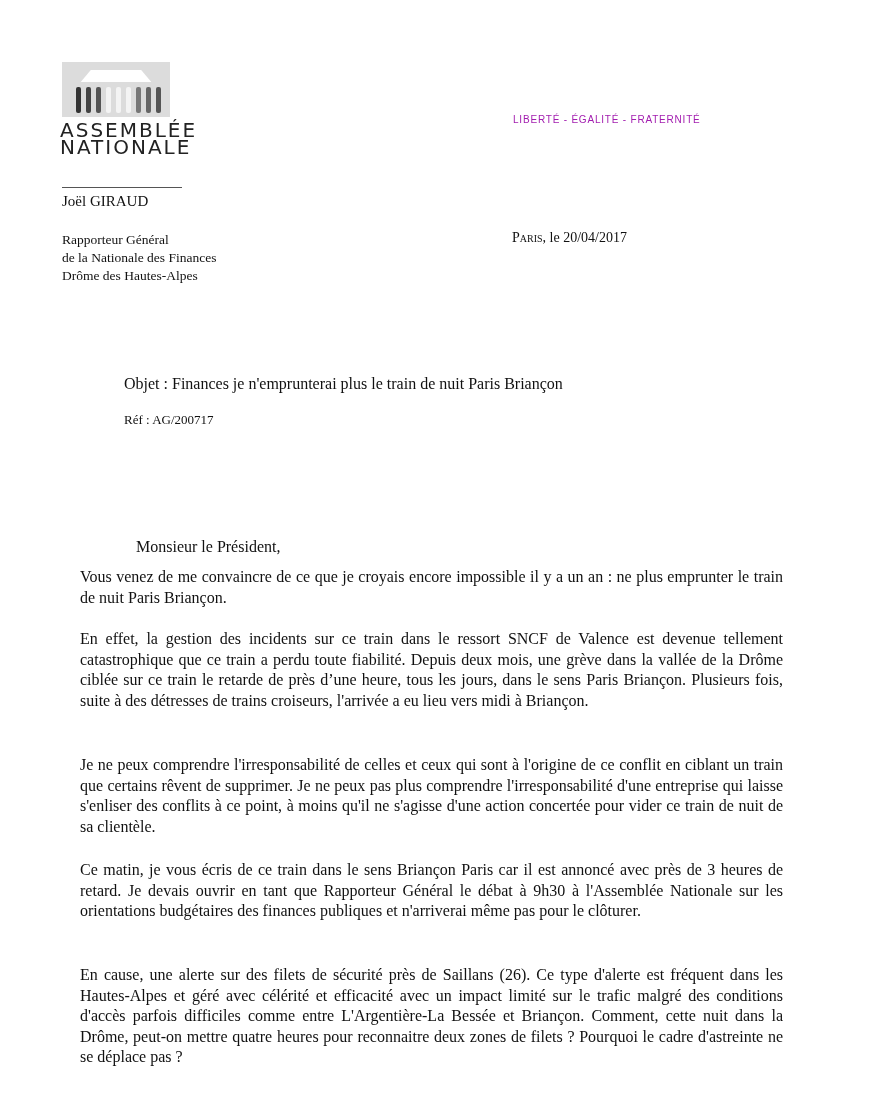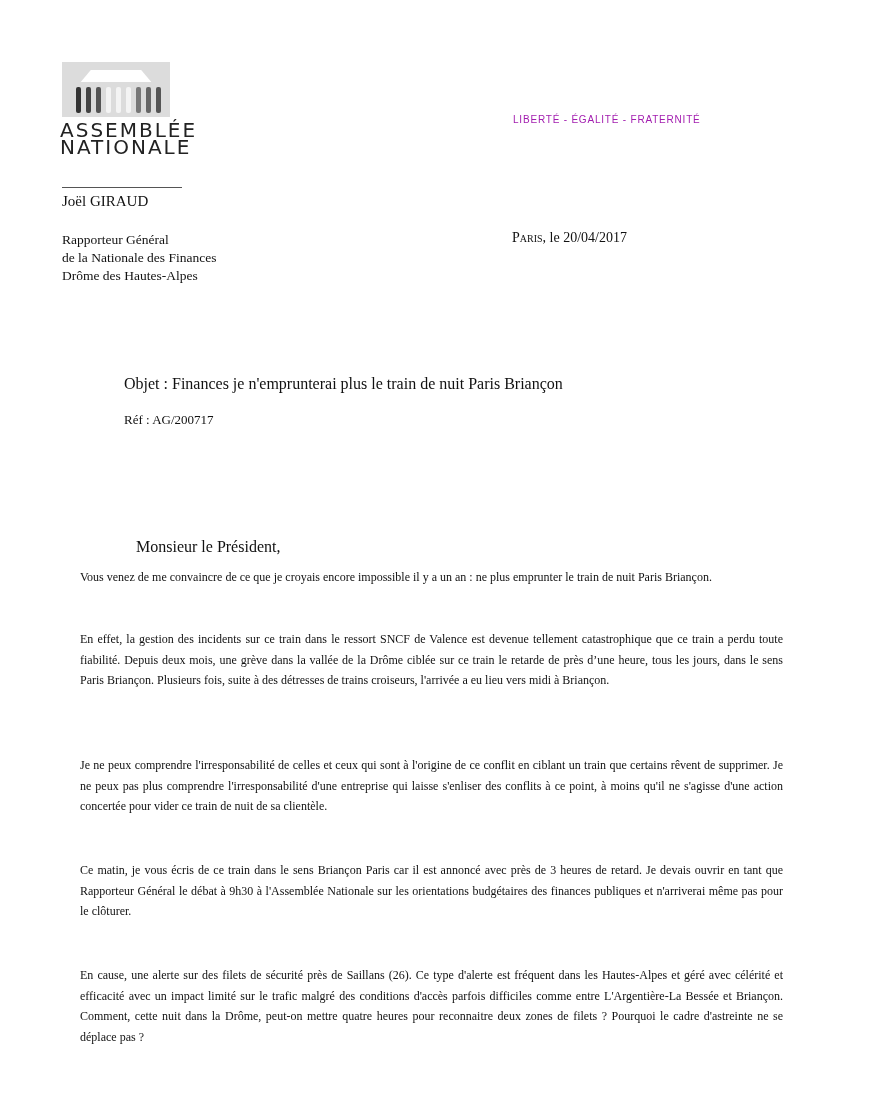--- a/index.html
+++ b/index.html
@@ -13,21 +13,21 @@
   .rep1 { font-size:15px; letter-spacing:3px; color:#111; }
   .rep2 { font-size:10px; letter-spacing:0.8px; color:#a21caf; margin-top:1px; }
   .sep { left:62px; top:187px; width:120px; border-top:1px solid #555; }
   .name { left:62px; top:193px; font-size:15px; }
   .titles { left:62px; top:231px; font-size:13.5px; line-height:18px; }
   .date { left:512px; top:230px; font-size:14px; }
   .sc { font-variant: small-caps; }
   .objet { left:124px; top:375px; font-size:16px; }
   .ref { left:124px; top:412px; font-size:13px; }
   .salut { left:136px; top:527px; font-size:16px;margin-top:11px; }
-  .para { left:80px; width:703px; font-size:12px; line-height:20.5px; text-align:justify; }
+  .para { left:80px; width:703px; font-size:16px; line-height:20.5px; text-align:justify; }
 </style>
 </head>
 <body>
 
 <div class="abs logo-box">
   <div class="logo-pediment"></div>
   <div class="col" style="left:14px;background:#333;"></div>
   <div class="col" style="left:24px;background:#444;"></div>
   <div class="col" style="left:34px;background:#555;"></div>
   <div class="col" style="left:44px;background:#f4f4f4;"></div>

